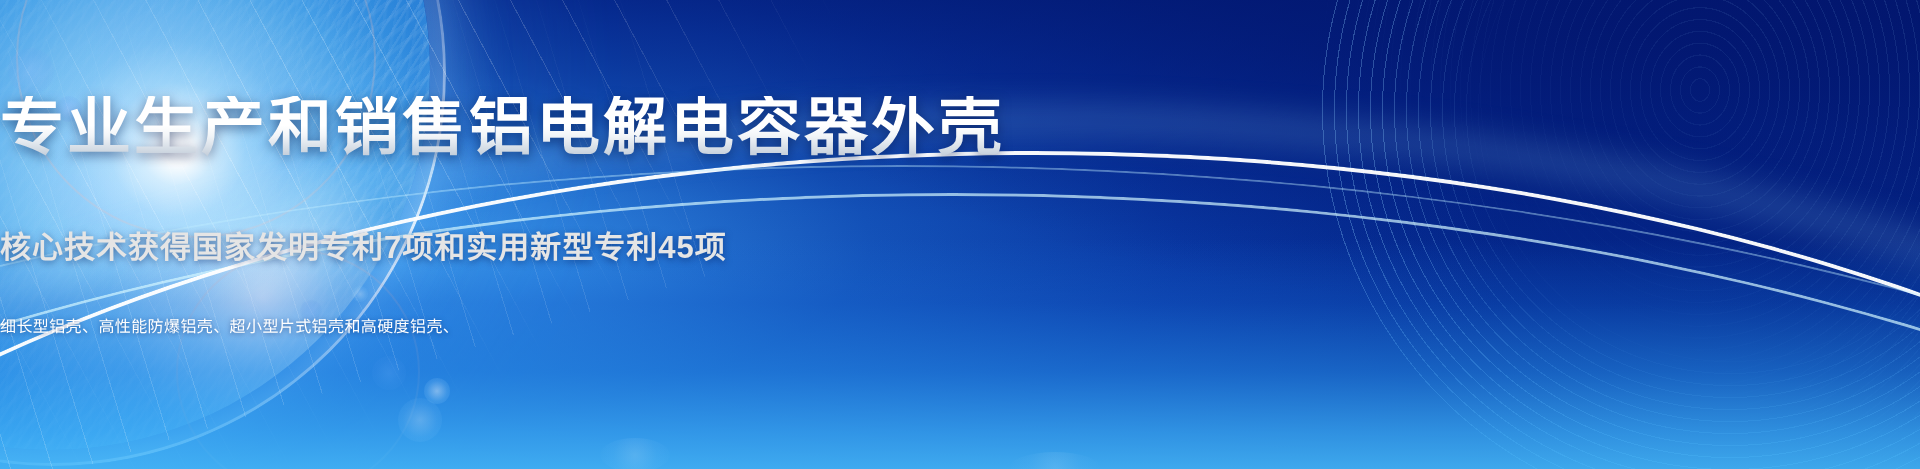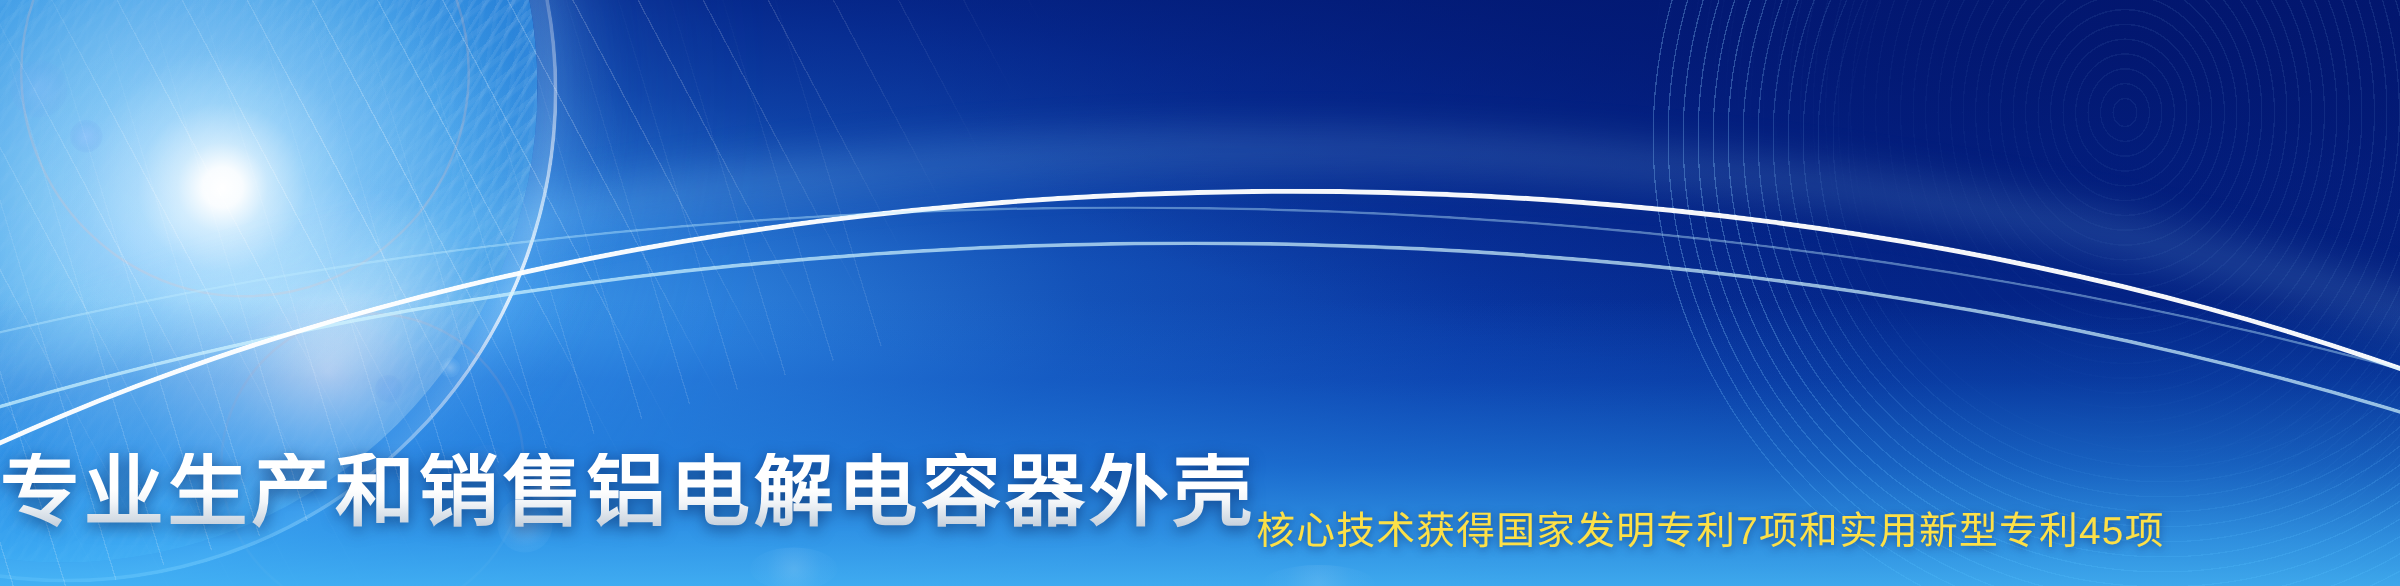--- a/index.html
+++ b/index.html
@@ -296,22 +296,22 @@
   .bokeh.b5 { left: 1010px; top: 452px; width: 90px;  height: 30px; opacity:.28; }
 
   
   .content {
     position: absolute;
     left: 0;
     right: 0;
     top: 0;
     height: 100%;
     display: flex;
-    flex-direction: row;
-    align-items: flex-end;
+    flex-direction: column;
+    align-items: flex-start;
     pointer-events: none;
   }
 
   .headline {
     margin-top: 96px;
     font-size: 64px;
     line-height: 1.0;
     font-weight: 700;
     letter-spacing: 3px;
     font-family: "Liberation Serif", "DejaVu Serif", serif;
@@ -327,23 +327,23 @@
     -webkit-text-fill-color: transparent;
     text-shadow: none;
     filter: drop-shadow(0 3px 6px rgba(0, 18, 70, 0.55));
     white-space: nowrap;
   }
 
   .subhead {
     margin-top: 26px;
     font-size: 31px;
     line-height: 1.2;
-    font-weight: 400;
+    font-weight: 700;
     letter-spacing: 1px;
-    color: #fde047;
+    color: #e5e5e5;
     text-shadow: 0 2px 7px rgba(0, 26, 90, 0.55);
     white-space: nowrap;
   }
 
   .detail {
     margin-top: 22px;
     text-align: center;
     font-size: 16px;
     line-height: 25px;
     font-weight: 400;
@@ -396,16 +396,17 @@
   <div class="bokeh b4"></div>
   <div class="bokeh b5"></div>
 
   <div class="content">
 
     <h1 class="headline">专业生产和销售铝电解电容器外壳</h1>
 
     <h2 class="subhead">核心技术获得国家发明专利7项和实用新型专利45项</h2>
 
     <div class="detail">
+      <span class="line">细长型铝壳、高性能防爆铝壳、超小型片式铝壳和高硬度铝壳、</span>
     </div>
 
   </div>
 </div>
 
 </body></html>

